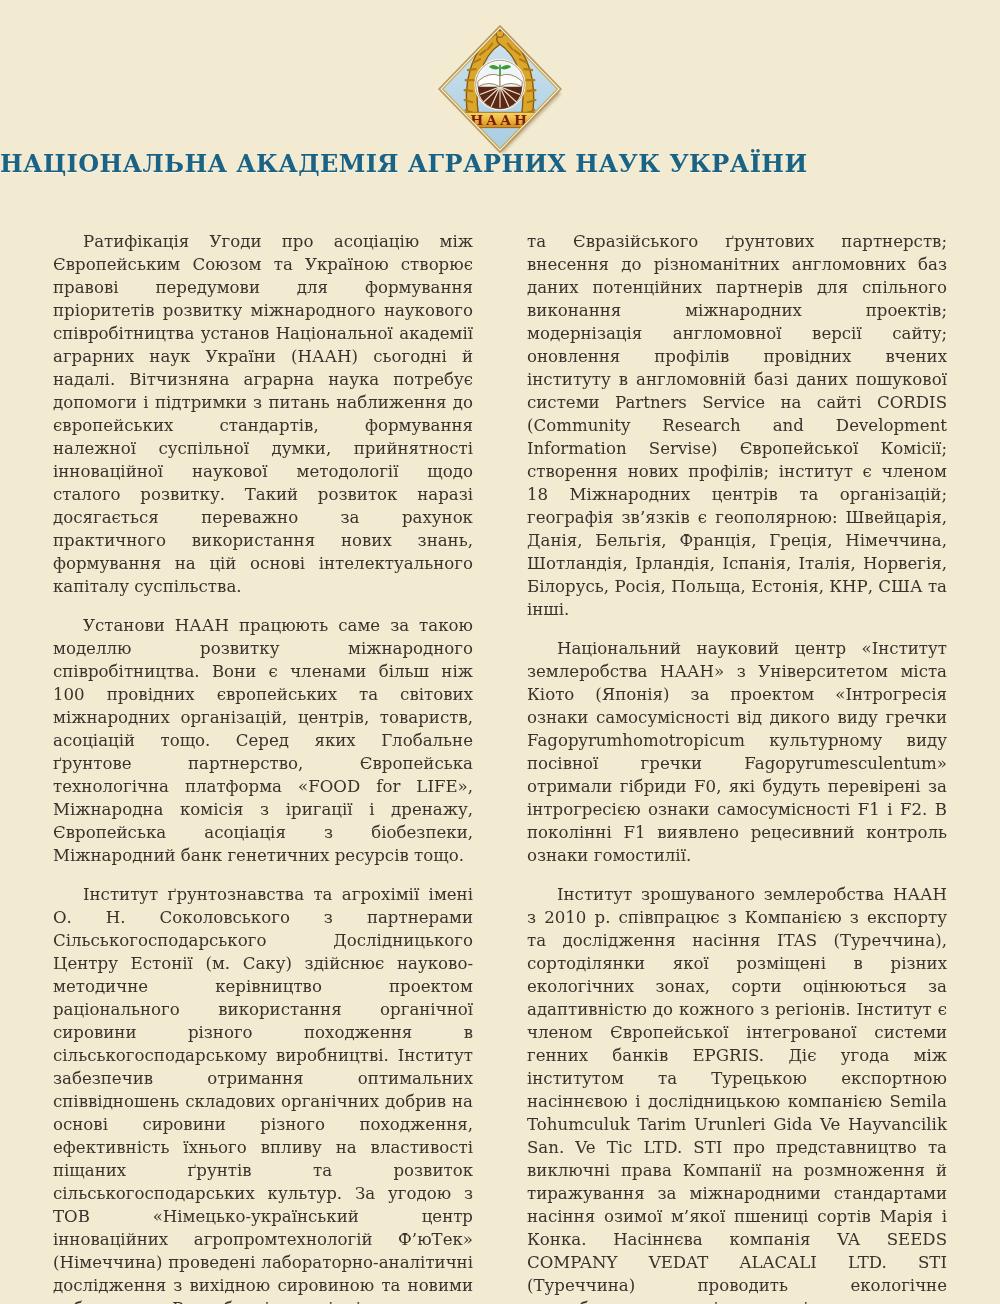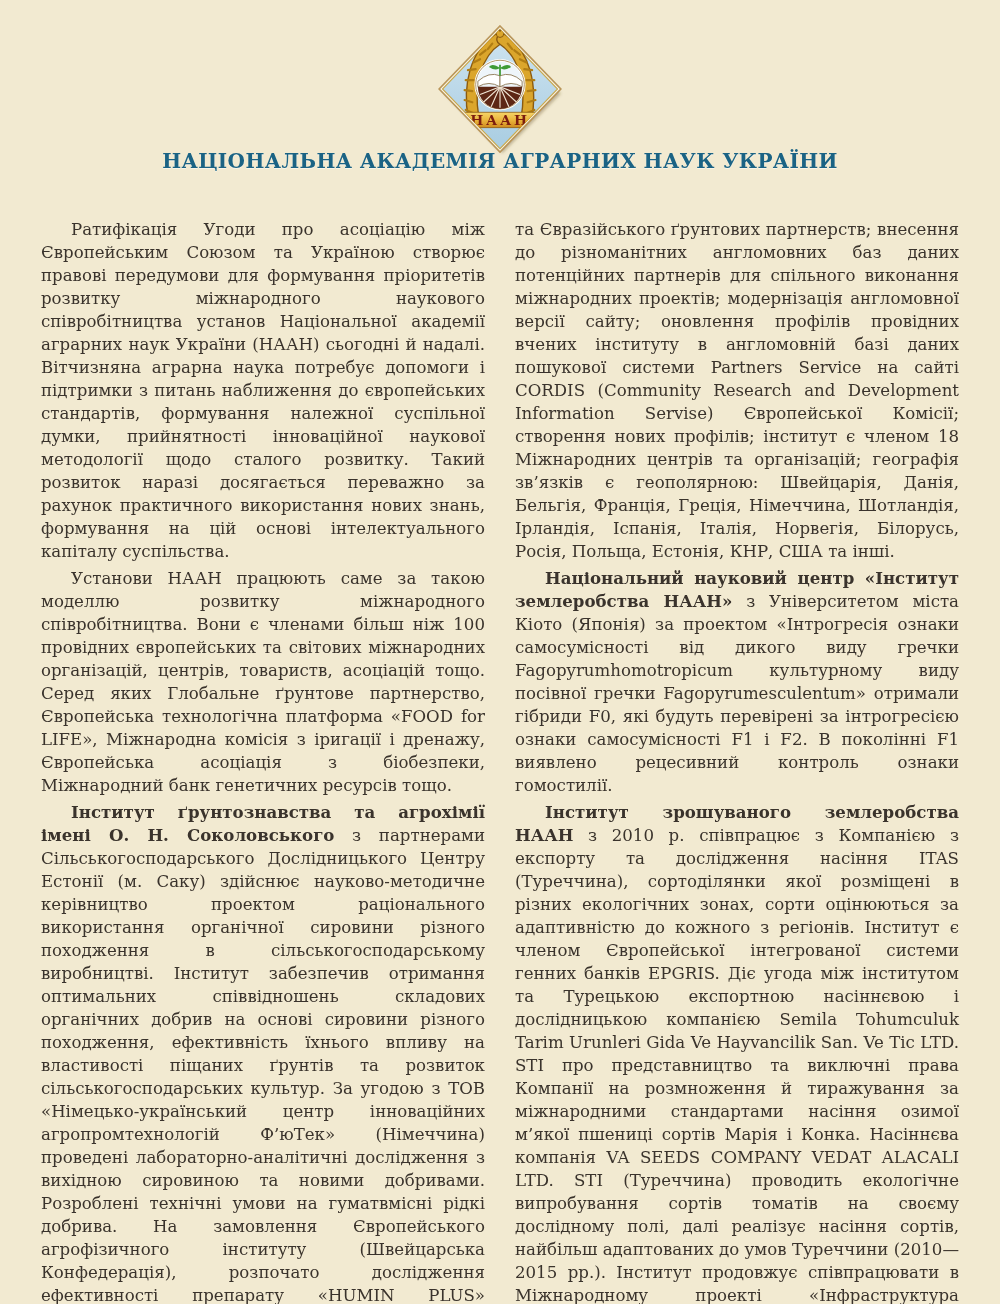--- a/index.html
+++ b/index.html
@@ -16,42 +16,42 @@
   .vignette {
     position: absolute; inset: 0; pointer-events: none;
     background: radial-gradient(ellipse 170% 130% at 50% 45%, rgba(0,0,0,0) 62%, rgba(120,100,55,0.18) 100%);
   }
   .logo-wrap {
     position: absolute; top: 16px; left: 50%; transform: translateX(-50%);
     width: 138px; height: 146px;
   }
   .page-title {
     position: absolute; top: 149px; left: 0; width: 100%;
-    text-align: center;
+    text-align: left;
     color: #1b6384;
-    font-size: 20px; font-weight: bold;
+    font-size: 24px; font-weight: bold;
     letter-spacing: 0.4px;
     text-shadow: 0 1px 0 rgba(255,255,255,0.5);
     white-space: nowrap;
   }
   .columns {
     position: absolute; top: 214px; left: 37px;
     width: 926px;
     display: flex; gap: 22px;
   }
   .col {
     width: 452px;
     font-size: 16.6px; line-height: 23px;
     text-align: justify;
     color: #3a332c;
     hyphens: auto;
   }
-  .col p { margin: 4px; }
+  .col p { margin: 16px; }
   .col p.indent { text-indent: 30px; }
-  .lead-bold { font-weight: bold; }
+  .lead-bold { font-weight: normal; }
 </style>
 </head>
 <body>
 
 <div class="vignette"></div>
 
 <div class="logo-wrap">
   <svg viewBox="0 0 120 132" width="138" height="146">
     <defs>
       <linearGradient id="goldband" x1="0" y1="0" x2="0" y2="1">

